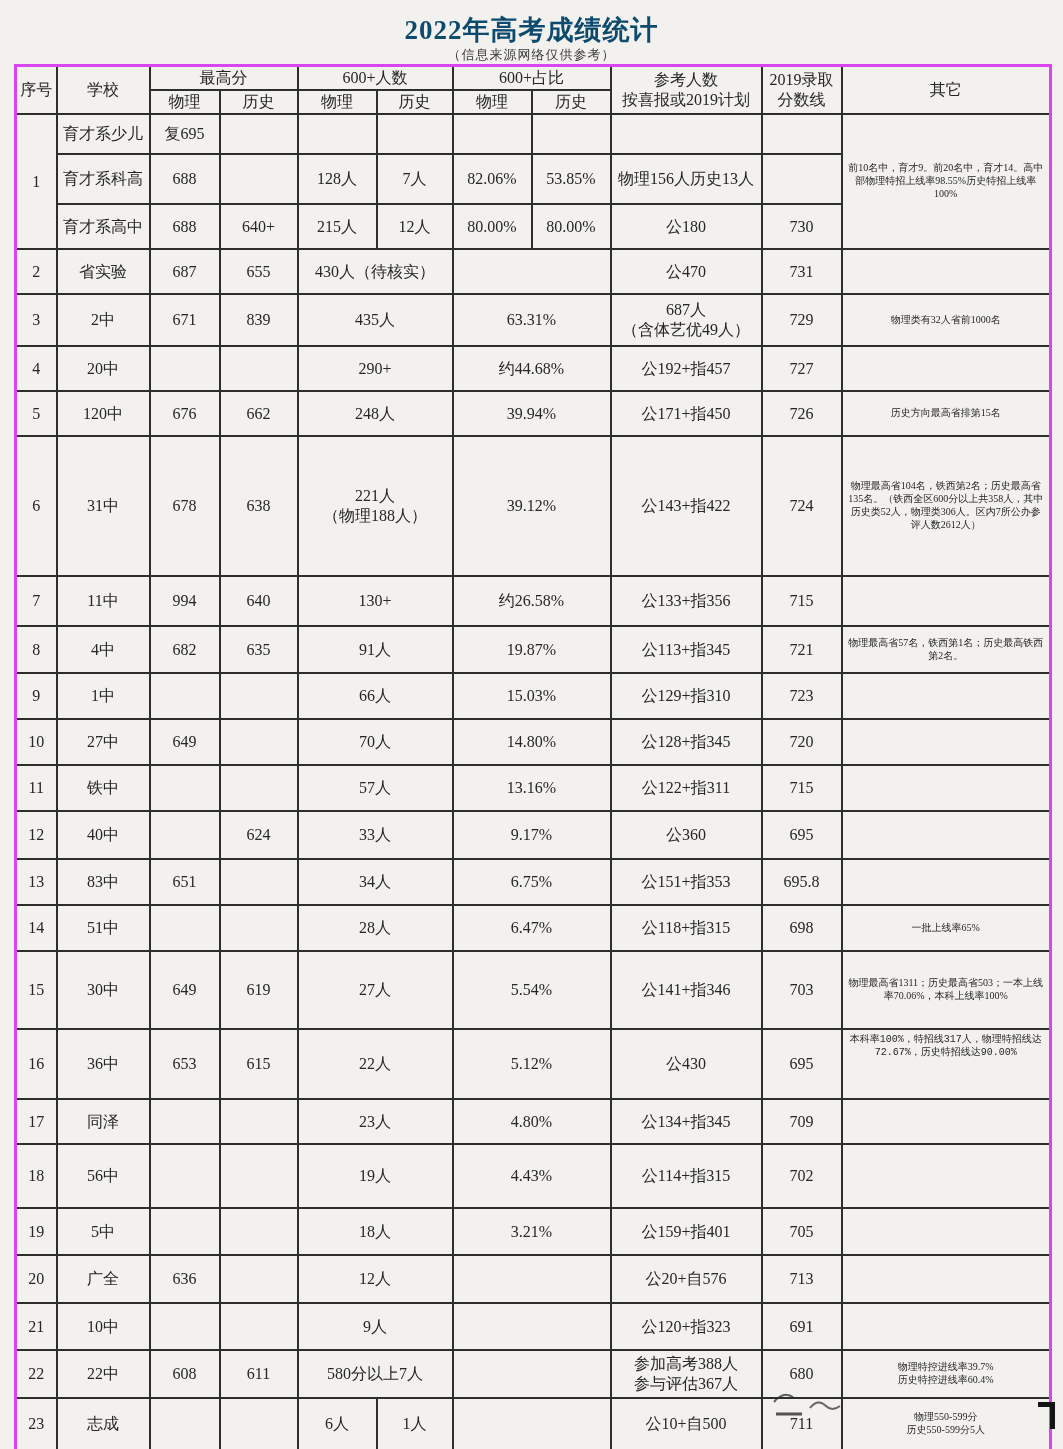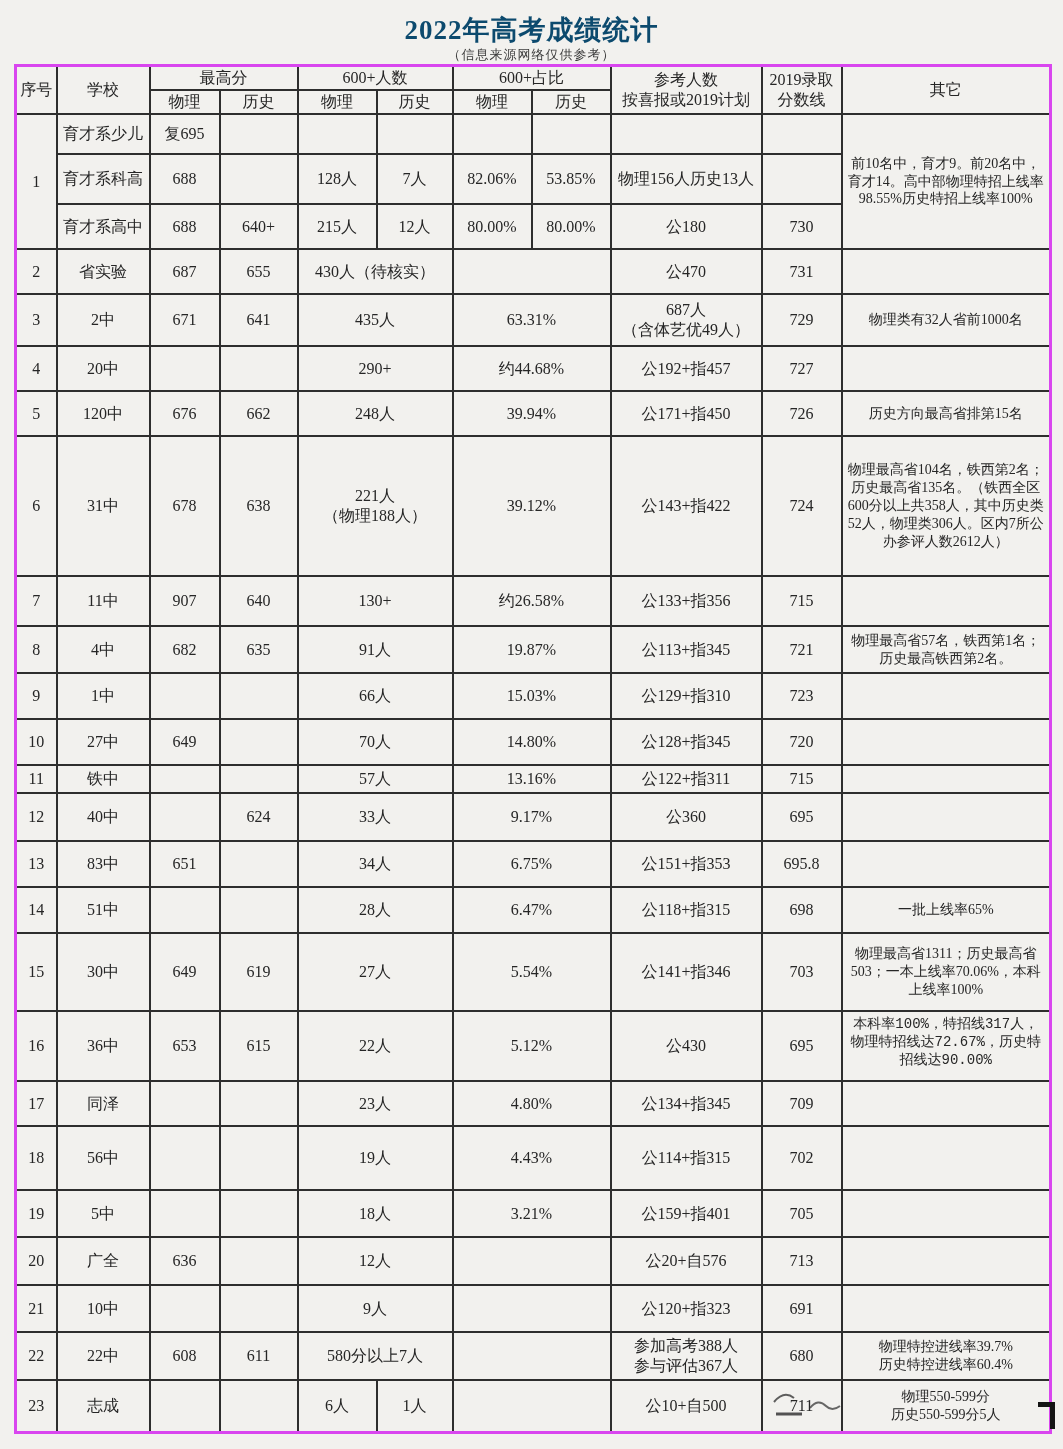--- a/index.html
+++ b/index.html
@@ -26,21 +26,21 @@
     border:2px solid #2e2e2e;
     text-align:center;vertical-align:middle;
     font-size:16px;line-height:1.25;
     padding:1px 2px;
     white-space:pre-line;
     overflow:hidden;
     font-weight:400;color:#262626;
   }
   .score-table{border:3px solid #d946ef;}
   .score-table thead th{font-size:16px;}
-  .score-table td.other{font-size:14px;line-height:1.28;padding:1px 4px;}
+  .score-table td.other{font-size:10px;line-height:1.28;padding:1px 4px;}
   .score-table td .cliptext{overflow:hidden;}
   .watermark{
     position:absolute;top:1392px;right:8px;
     font-size:37px;font-weight:700;letter-spacing:2px;
     color:#f3f2ef;
     -webkit-text-stroke:3px #141414;
     text-shadow:2px 2px 0 #3a3a3a;
     white-space:nowrap;z-index:5;
     font-family:"Liberation Sans","DejaVu Sans",sans-serif;
   }
@@ -137,21 +137,21 @@
         <td colspan="2">430人（待核实）</td>
         <td colspan="2"></td>
         <td>公470</td>
         <td>731</td>
         <td class="other"></td>
       </tr>
       <tr style="height: 52px;">
         <td>3</td>
         <td>2中</td>
         <td>671</td>
-        <td>641</td>
+        <td>839</td>
         <td colspan="2">435人</td>
         <td colspan="2">63.31%</td>
         <td>687人
 （含体艺优49人）</td>
         <td>729</td>
         <td class="other">物理类有32人省前1000名</td>
       </tr>
       <tr style="height: 45px;">
         <td>4</td>
         <td>20中</td>
@@ -182,21 +182,21 @@
         <td colspan="2">221人
 （物理188人）</td>
         <td colspan="2">39.12%</td>
         <td>公143+指422</td>
         <td>724</td>
         <td class="other">物理最高省104名，铁西第2名；历史最高省135名。（铁西全区600分以上共358人，其中历史类52人，物理类306人。区内7所公办参评人数2612人）</td>
       </tr>
       <tr style="height: 50px;">
         <td>7</td>
         <td>11中</td>
-        <td>907</td>
+        <td>994</td>
         <td>640</td>
         <td colspan="2">130+</td>
         <td colspan="2">约26.58%</td>
         <td>公133+指356</td>
         <td>715</td>
         <td class="other"></td>
       </tr>
       <tr style="height: 47px;">
         <td>8</td>
         <td>4中</td>
@@ -223,21 +223,21 @@
         <td>10</td>
         <td>27中</td>
         <td>649</td>
         <td></td>
         <td colspan="2">70人</td>
         <td colspan="2">14.80%</td>
         <td>公128+指345</td>
         <td>720</td>
         <td class="other"></td>
       </tr>
-      <tr style="height: 28px;">
+      <tr style="height: 46px;">
         <td>11</td>
         <td>铁中</td>
         <td></td>
         <td></td>
         <td colspan="2">57人</td>
         <td colspan="2">13.16%</td>
         <td>公122+指311</td>
         <td>715</td>
         <td class="other"></td>
       </tr>

